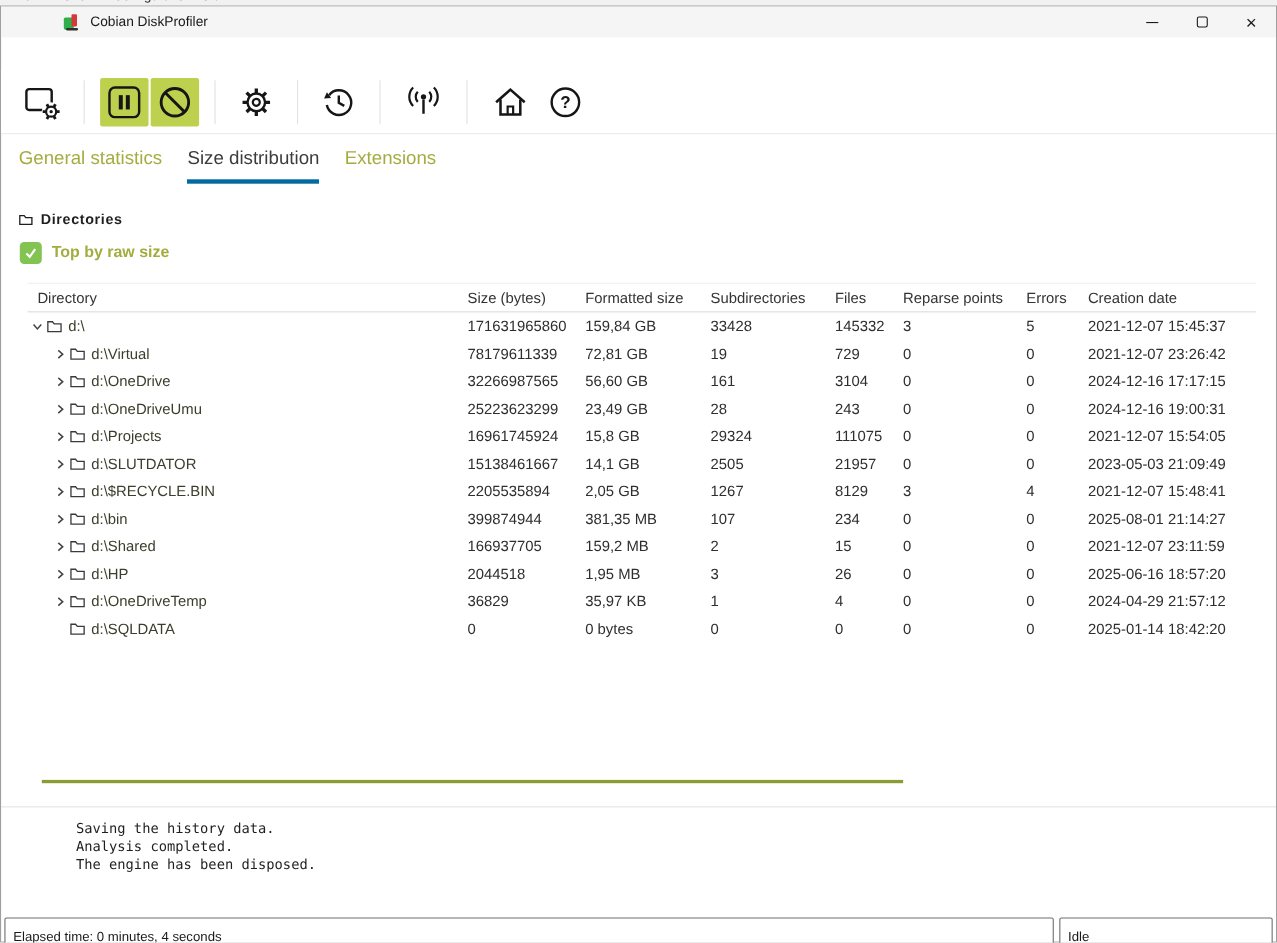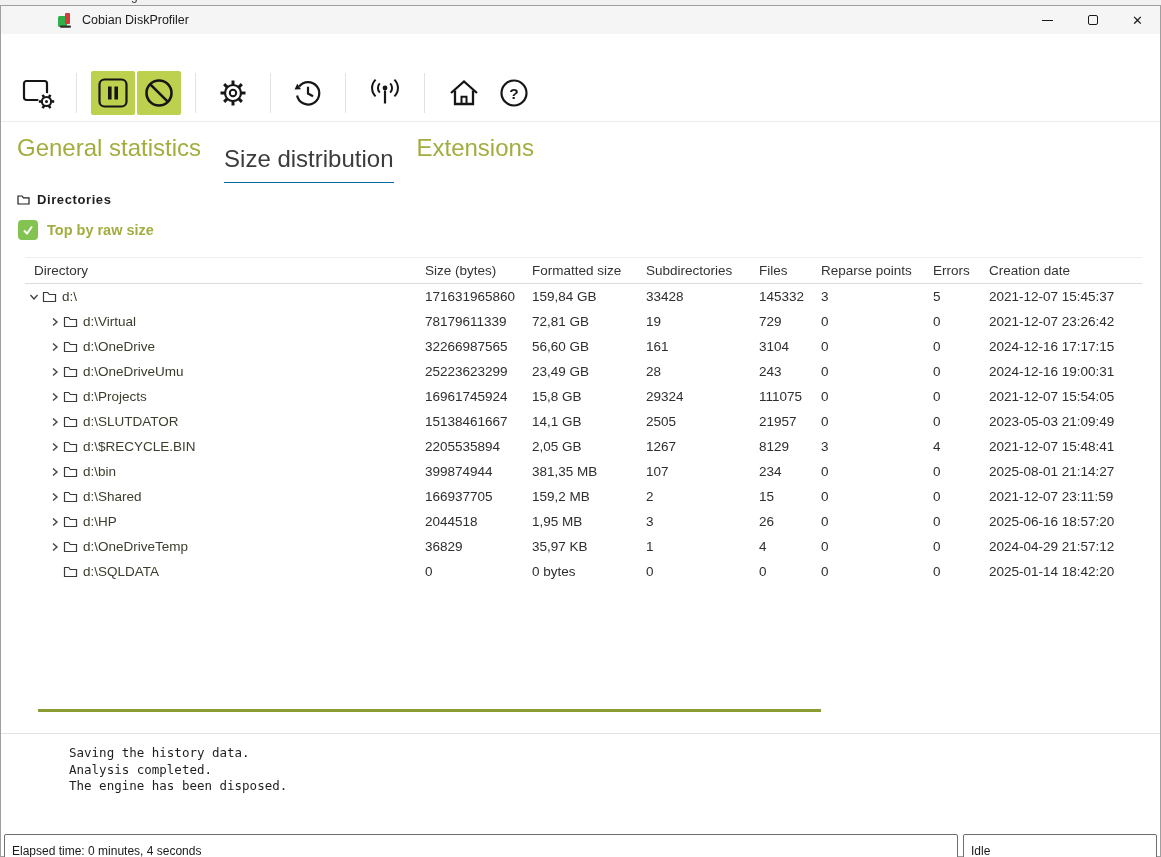--- a/index.html
+++ b/index.html
@@ -27,22 +27,22 @@
   .menubar .menuitem { font-size: 15px; color: #1a1a1a; cursor: default; }
 
   
   .toolbar { position: absolute; top: 58px; left: 0; right: 0; height: 58px; display: flex; align-items: center; padding-left: 12px; background: #fff; border-bottom: 1px solid #ececec; }
   .tbtn { background: transparent; border: none; padding: 4px; margin: 0 3px; display: flex; align-items: center; justify-content: center; cursor: default; }
   .tbtn.green { background: #bdd14e; border-radius: 2px; padding: 5px; margin: 0 1px; }
   .tsep { width: 1px; height: 40px; background: #e2e2e2; margin: 0 13px; }
 
   
   .tabs { position: absolute; top: 128px; left: 16px; display: flex; gap: 23px; }
-  .tab { font-size: 24px; color: #a3ad3f; padding-bottom: 9px; cursor: default; }
-  .tab.active { color: #3c3c3c; border-bottom: 1px solid #0369a1; margin-top: 11px; }
+  .tab { font-size: 17px; color: #a3ad3f; padding-bottom: 9px; cursor: default; }
+  .tab.active { color: #3c3c3c; border-bottom: 4px solid #0369a1; }
 
   
   .dirs-header { position: absolute; top: 186px; left: 16px; display: flex; align-items: center; gap: 7px; }
   .dirs-header .label { font-size: 13px; font-weight: bold; letter-spacing: 0.6px; color: #1f1f1f; }
   .chk-row { position: absolute; top: 214px; left: 17px; display: flex; align-items: center; gap: 9px; }
   .chkbox { width: 20px; height: 20px; background: #82c352; border-radius: 4px; display: flex; align-items: center; justify-content: center; cursor: default; }
   .chk-label { font-size: 14.5px; color: #a3ad3f; font-weight: bold; }
 
   
   .table { position: absolute; top: 251px; left: 24px; width: 1117px; }

